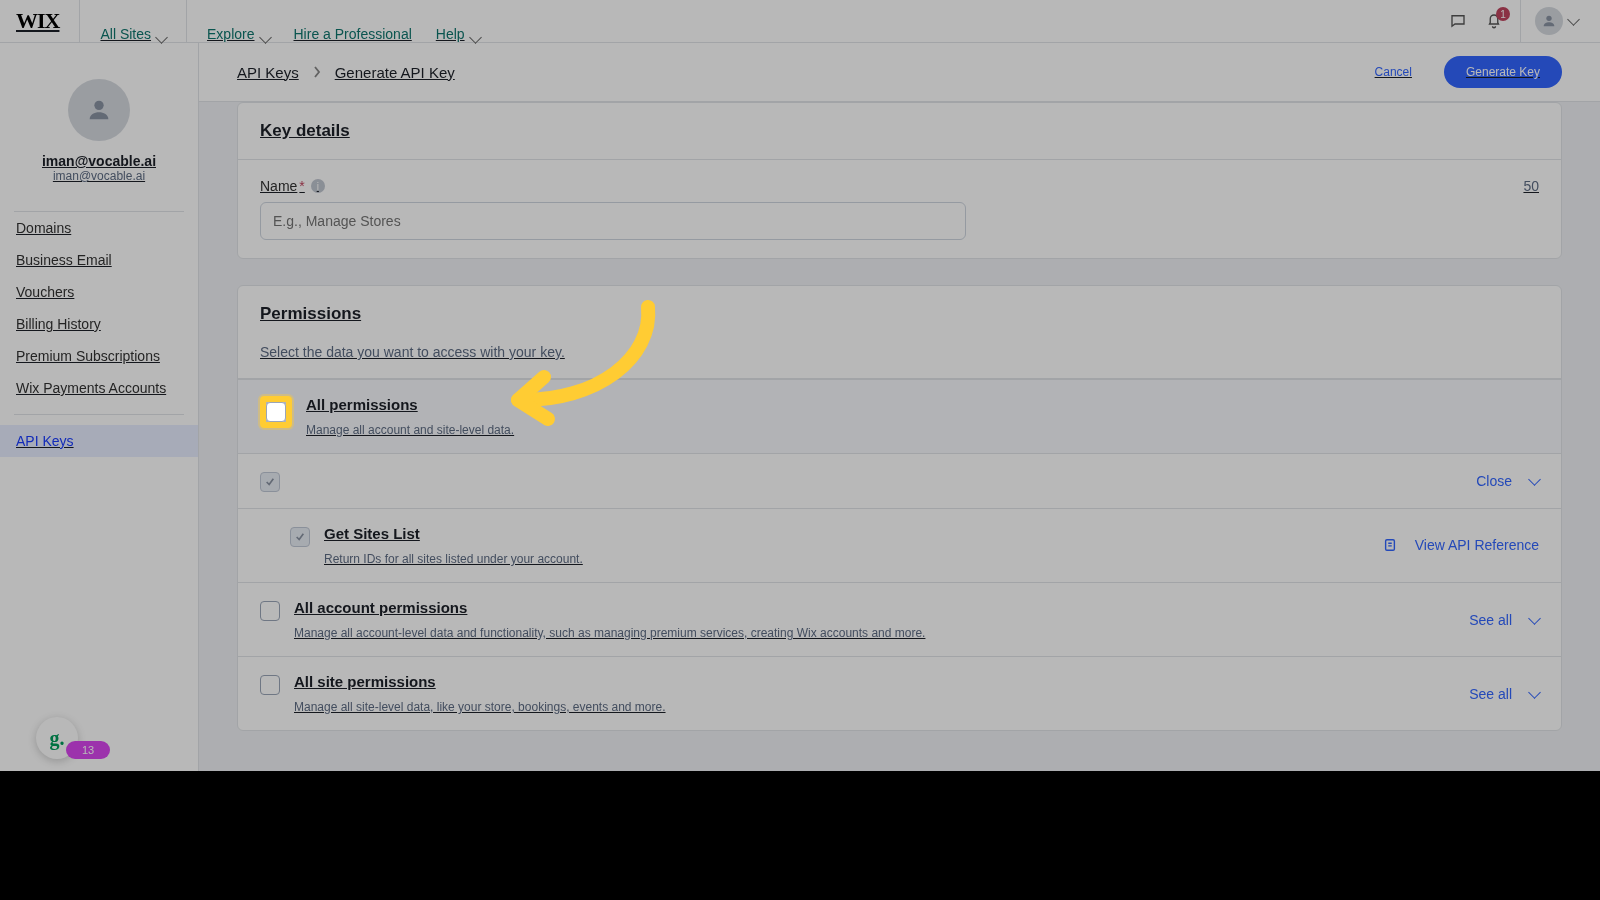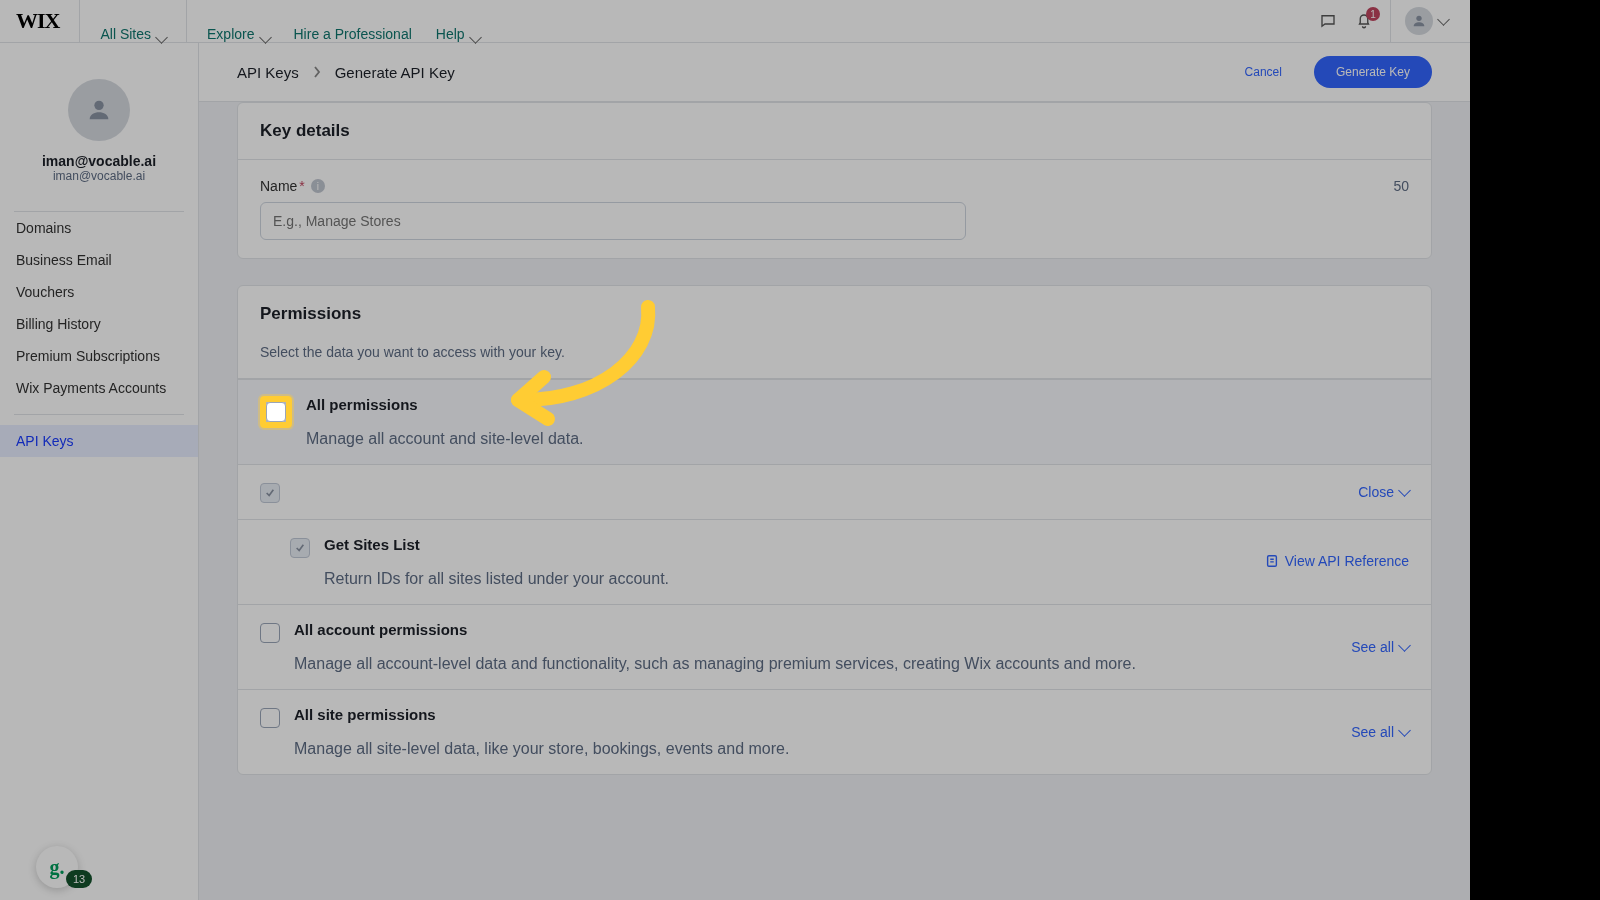--- a/index.html
+++ b/index.html
@@ -14,21 +14,21 @@
     --yellow:#ffcc33;
     --highlight-bg:#e8edff;
     --danger:#c0455f;
     --letterbox:#000000;
   }
   html,body{margin:0;padding:0;height:100%;width:100%;font-family:"Helvetica Neue",Arial,sans-serif;font-size:14px;color:var(--text);}
   body{background:var(--letterbox);}
   .stage{
     position:absolute;top:0;left:0;right:0;bottom:0;
     background:var(--letterbox);
-    display:flex;flex-direction:row;
+    display:flex;flex-direction:column;text-decoration:underline;
   }
   .letterbox-top,.letterbox-bottom{background:var(--letterbox);}
   .letterbox-top{height:53px;}
   .letterbox-bottom{flex:0 0 130px;}
   .app{
     flex:1;display:flex;flex-direction:column;background:#f0f2f5;
     position:relative;
   }
   
   .topnav{
@@ -114,23 +114,23 @@
     border-top:1px solid var(--border);
   }
   .perm-row:first-child{border-top:none;}
   .perm-check{
     width:18px;height:18px;border:1.5px solid #9aa5b8;border-radius:4px;margin-top:2px;flex:0 0 18px;cursor:pointer;
     display:flex;align-items:center;justify-content:center;background:#fff;
   }
   .perm-check.locked{background:#e8edf4;border-color:#c0c8d6;color:#8a93a3;}
   .perm-check.locked svg{width:10px;height:10px;}
   .perm-title{font-size:15px;font-weight:600;}
-  .perm-desc{font-size:16px;color:var(--text-muted);margin-top:17px;}
+  .perm-desc{font-size:12px;color:var(--text-muted);margin-top:10px;}
   .perm-right{margin-left:auto;align-self:center;}
-  .link-blue{color:var(--blue);font-size:14px;cursor:pointer;display:inline-flex;align-items:center;gap:6px;}
+  .link-blue{color:var(--blue);font-size:14px;cursor:pointer;display:inline-flex;align-items:center;gap:18px;}
   .link-blue .chevron{border-color:var(--blue);}
   .nested{padding-left:52px;}
 
   
   .highlight-box{
     border:6px solid var(--yellow);border-radius:4px;padding:0;display:inline-block;
     box-shadow:0 0 0 2px rgba(255,204,51,.35);
   }
   .highlight-box .perm-check{margin:0;}
   .perm-row.highlighted{background:#f7f9fc;position:relative;}
@@ -144,22 +144,22 @@
   .float-badge{
     position:absolute;left:36px;bottom:12px;
     display:flex;align-items:center;
   }
   .gb-circle{
     width:42px;height:42px;border-radius:50%;background:#fff;
     box-shadow:0 2px 8px rgba(0,0,0,.2);display:flex;align-items:center;justify-content:center;
     font-family:Georgia,serif;font-weight:700;color:#009d5c;font-size:20px;
   }
   .gb-count{
-    position:absolute;left:30px;bottom:0;background:#14532d;color:#fff;
-    font-size:11px;padding:3px 7px;border-radius:10px;
+    position:absolute;left:30px;bottom:0;background:#d946ef;color:#fff;
+    font-size:11px;padding:3px 16px;border-radius:10px;
   }
 
   
   .dim{
     position:absolute;inset:0;background:rgba(0,0,0,.28);pointer-events:none;
   }
   
   .perm-row.highlighted .highlight-box{position:relative;z-index:2;}
   .arrow-overlay{z-index:3;}
 </style>

